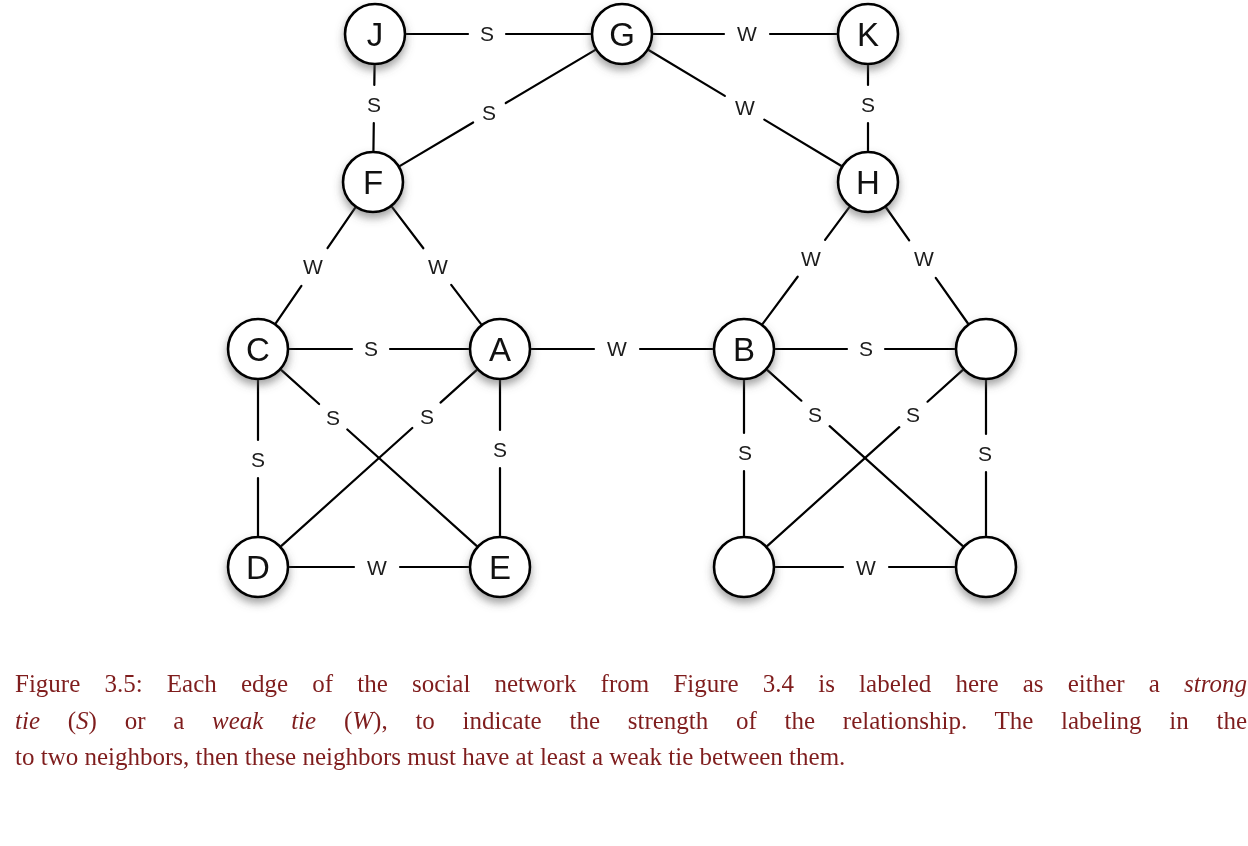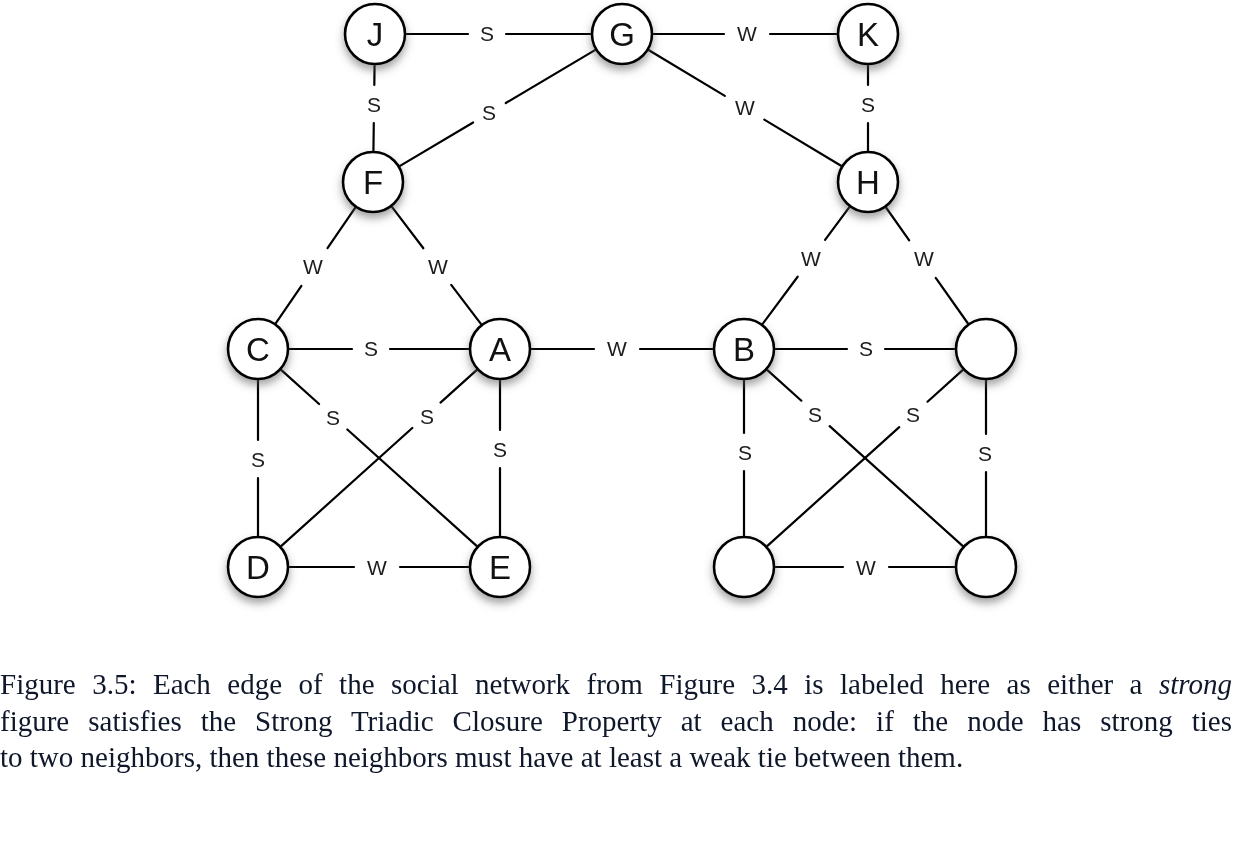--- a/index.html
+++ b/index.html
@@ -43,26 +43,26 @@
     stroke: #000000;
     stroke-width: 2.6;
   }
   .node-label {
     font-family: "Liberation Sans", sans-serif;
     font-size: 33px;
     fill: #111111;
     text-anchor: middle;
   }
   figcaption#caption {
-    margin: 16px 8px 0 0;
+    margin: 16px 8px 0 15px;
     width: 1232px;
     font-family: "Liberation Serif", "DejaVu Serif", serif;
-    font-size: 29px;
+    font-size: 25px;
     line-height: 36.6px;
-    color: #0f172a;
+    color: #7f1d1d;
   }
   .caption-line {
     text-align: justify;
     text-align-last: justify;
   }
   .caption-line.last {
     text-align: center;
     text-align-last: left;
   }
   .caption-line em {
@@ -200,17 +200,17 @@
           <g>
             <circle cx="744" cy="567" r="30" class="node-circle" filter="url(#node-shadow)" style="fill: rgb(255, 255, 255); stroke: rgb(0, 0, 0);"></circle>
           </g>
           <g>
             <circle cx="986" cy="567" r="30" class="node-circle" filter="url(#node-shadow)" style="fill: rgb(255, 255, 255); stroke: rgb(0, 0, 0);"></circle>
           </g>
         </g>
     </svg>
     <figcaption id="caption">
         <div class="caption-line"><span>Figure 3.5: Each edge of the social network from Figure 3.4 is labeled here as either a </span><em>strong</em></div>
-        <div class="caption-line"><span>figure satisfies the Strong Triadic Closure Property at each node: if the node has strong ties</span></div>
+        <div class="caption-line"><em>tie</em><span> (</span><em>S</em><span>) or a </span><em>weak tie</em><span> (</span><em>W</em><span>), to indicate the strength of the relationship. The labeling in the</span></div>
         <div class="caption-line last"><span>to two neighbors, then these neighbors must have at least a weak tie between them.</span></div>
       </figcaption>
   </figure>
 </div>
 
 </body></html>

